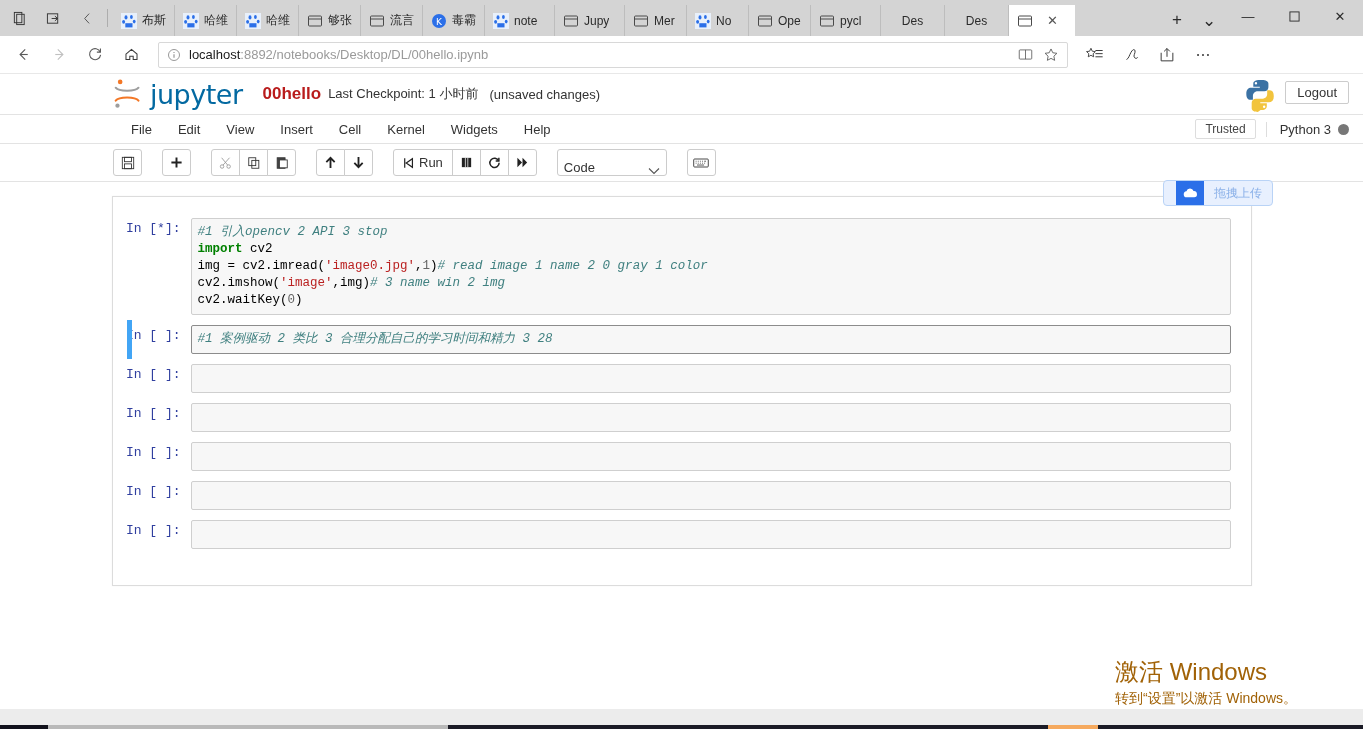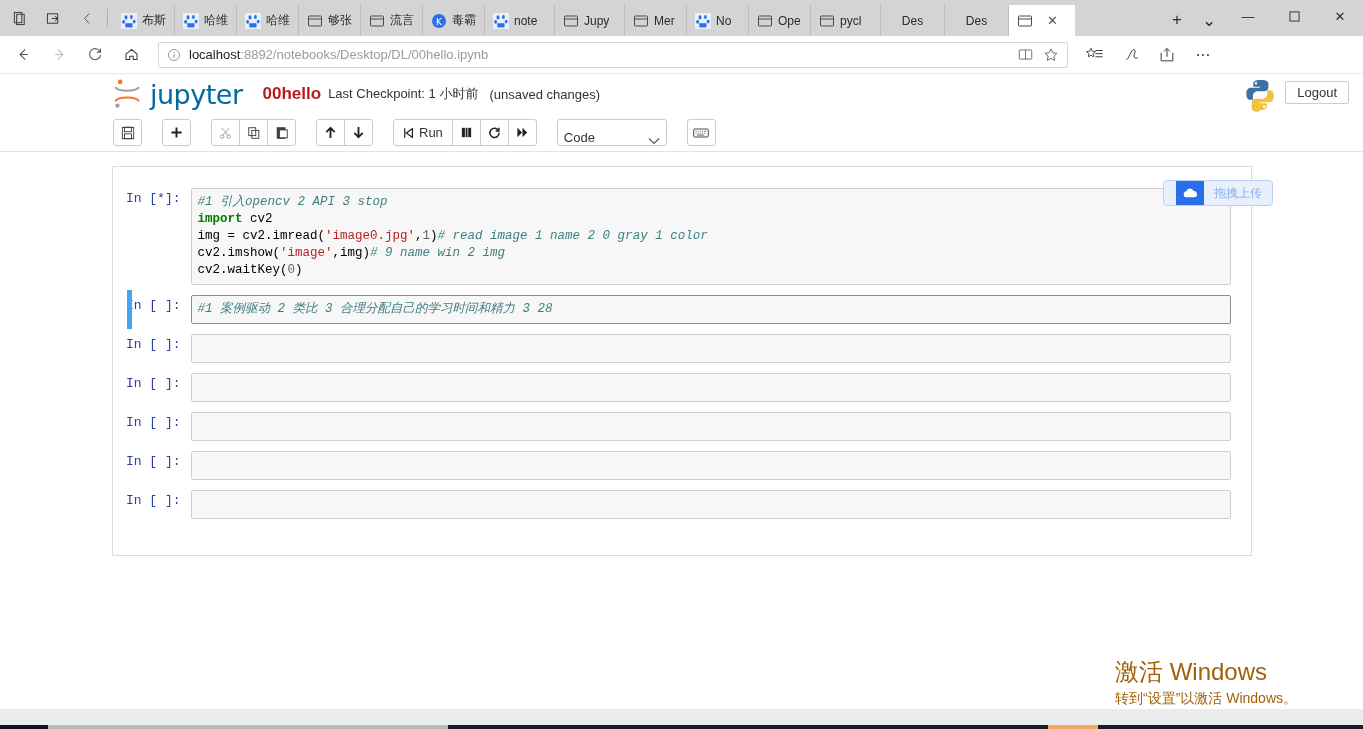--- a/index.html
+++ b/index.html
@@ -445,20 +445,37 @@
         <span class="py-logo">
           <svg width="34" height="34" viewBox="0 0 36 36">
             <path d="M17.5 2c-4 0-6.6 1.3-6.6 3.9v3.3h6.9v1.1H8.6c-2.9 0-5.1 1.9-5.1 6.3s1.6 6.4 4.4 6.4h2.6v-4c0-2.9 2.4-5 5.3-5h6.8c2.5 0 4.3-1.9 4.3-4.3V5.9C26.9 3.4 24 2 20.4 2zm-3.8 2.2a1.3 1.3 0 1 1 0 2.6 1.3 1.3 0 0 1 0-2.6z" fill="#3b72a4"></path>
             <path d="M18.6 34c4 0 6.6-1.3 6.6-3.9v-3.3h-6.9v-1.1h9.2c2.9 0 5.1-1.9 5.1-6.3s-1.6-6.4-4.4-6.4h-2.6v4c0 2.9-2.4 5-5.3 5h-6.8c-2.5 0-4.3 1.9-4.3 4.3v5.8c0 2.5 2.9 3.9 6.5 3.9zm3.8-2.2a1.3 1.3 0 1 1 0-2.6 1.3 1.3 0 0 1 0 2.6z" fill="#f2c43d"></path>
           </svg>
         </span>
         <button class="logout-btn">Logout</button>
       </div>
     </div>
 
+    <div class="menubar" id="menubar-items">
+      <div class="menu-item">File</div>
+        <div class="menu-item">Edit</div>
+        <div class="menu-item">View</div>
+        <div class="menu-item">Insert</div>
+        <div class="menu-item">Cell</div>
+        <div class="menu-item">Kernel</div>
+        <div class="menu-item">Widgets</div>
+        <div class="menu-item">Help</div>
+        <div class="menubar-right">
+        <span class="trusted">Trusted</span>
+        <span class="kernel-ind">
+          <span>Python 3</span>
+          <span class="kernel-dot"></span>
+        </span>
+      </div>
+    </div>
 
     <div class="toolbar">
       <div class="tgroup">
         <button class="tbtn">
           <svg width="14" height="14" viewBox="0 0 16 16">
               <rect x="1.5" y="1.5" width="13" height="13" fill="none" stroke="#333"></rect>
               <rect x="4" y="1.5" width="8" height="5" fill="none" stroke="#333"></rect>
               <rect x="4" y="9" width="8" height="5.5" fill="none" stroke="#333"></rect>
             </svg>
         </button>
@@ -546,21 +563,21 @@
       </div>
     </div>
 
     <div class="nb-paper" id="cells-root">
         <div class="cell">
           <div class="prompt">In [*]:</div>
           <div class="input-area">
             <div class="code-line"><span class="tok-comment">#1 引入opencv 2 API 3 stop</span></div>
             <div class="code-line"><span class="tok-kw">import</span><span class="tok-plain"> cv2</span></div>
             <div class="code-line"><span class="tok-plain">img = cv2.imread(</span><span class="tok-str">'image0.jpg'</span><span class="tok-plain">,</span><span class="tok-num">1</span><span class="tok-plain">)</span><span class="tok-comment"># read image 1 name 2 0 gray 1 color</span></div>
-            <div class="code-line"><span class="tok-plain">cv2.imshow(</span><span class="tok-str">'image'</span><span class="tok-plain">,img)</span><span class="tok-comment"># 9 name win 2 img</span></div>
+            <div class="code-line"><span class="tok-plain">cv2.imshow(</span><span class="tok-str">'image'</span><span class="tok-plain">,img)</span><span class="tok-comment"># 3 name win 2 img</span></div>
             <div class="code-line"><span class="tok-plain">cv2.waitKey(</span><span class="tok-num">0</span><span class="tok-plain">)</span></div>
           </div>
         </div>
         <div class="cell selected">
           <div class="prompt">In [ ]:</div>
           <div class="input-area">
             <div class="code-line"><span class="tok-comment">#1 案例驱动 2 类比 3 合理分配自己的学习时间和精力 3 28</span></div>
           </div>
         </div>
         <div class="cell">

